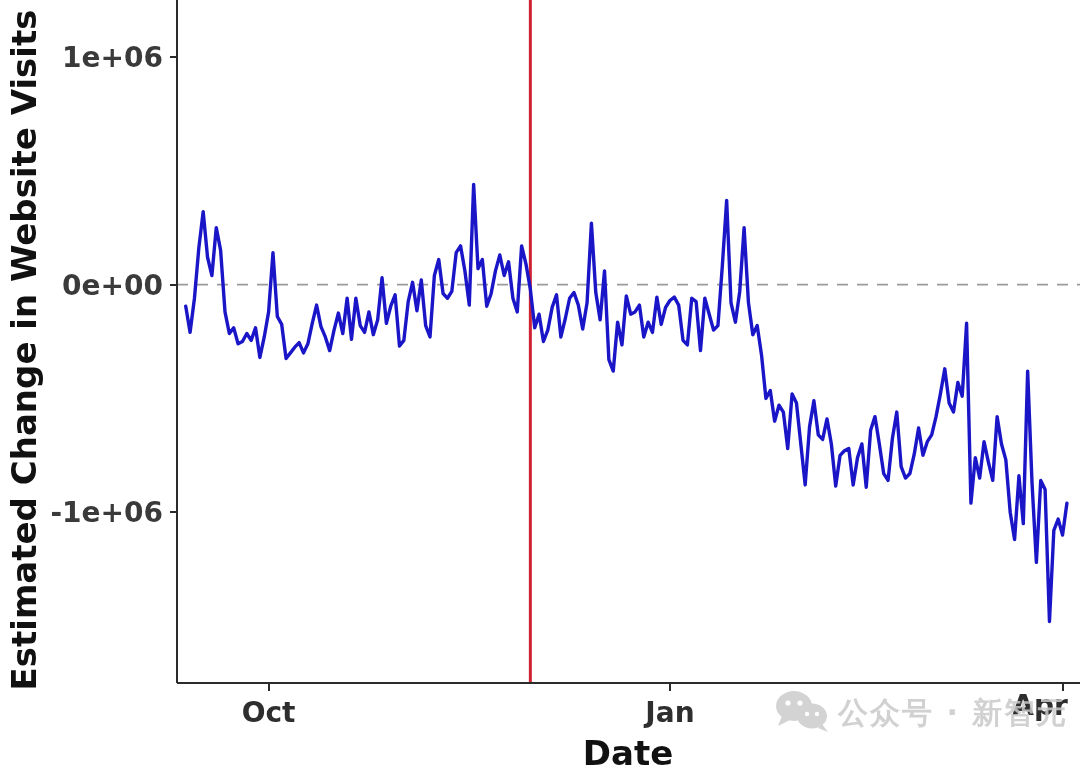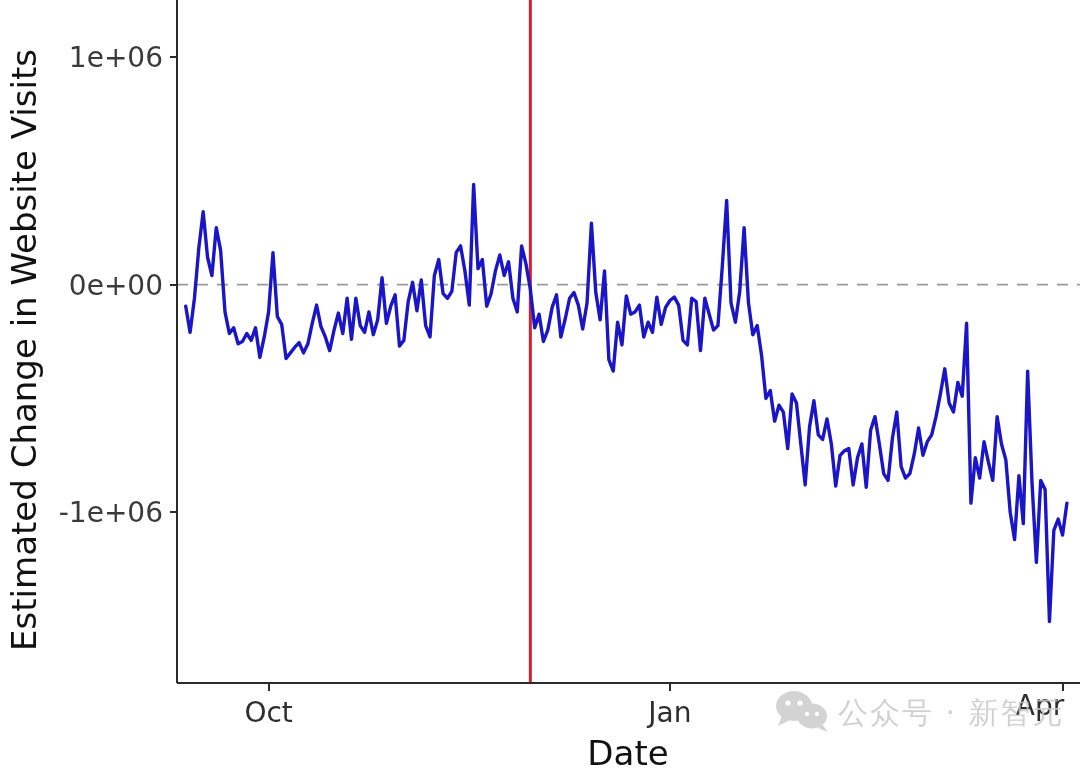--- a/index.html
+++ b/index.html
@@ -12,20 +12,21 @@
     height: 769px;
     font-family: "DejaVu Sans", "Liberation Sans", sans-serif;
     overflow: hidden;
     position: relative;
   }
   #chart-root {
     position: absolute;
     left: 0; top: 0;
     width: 1080px;
     height: 567px;
+    font-weight: bold;
   }
   svg { display: block; }
   .axis-line {
     stroke: #2b2b2b;
     stroke-width: 2.2;
     fill: none;
     shape-rendering: crispEdges;
   }
   .tick-mark {
     stroke: #2b2b2b;

